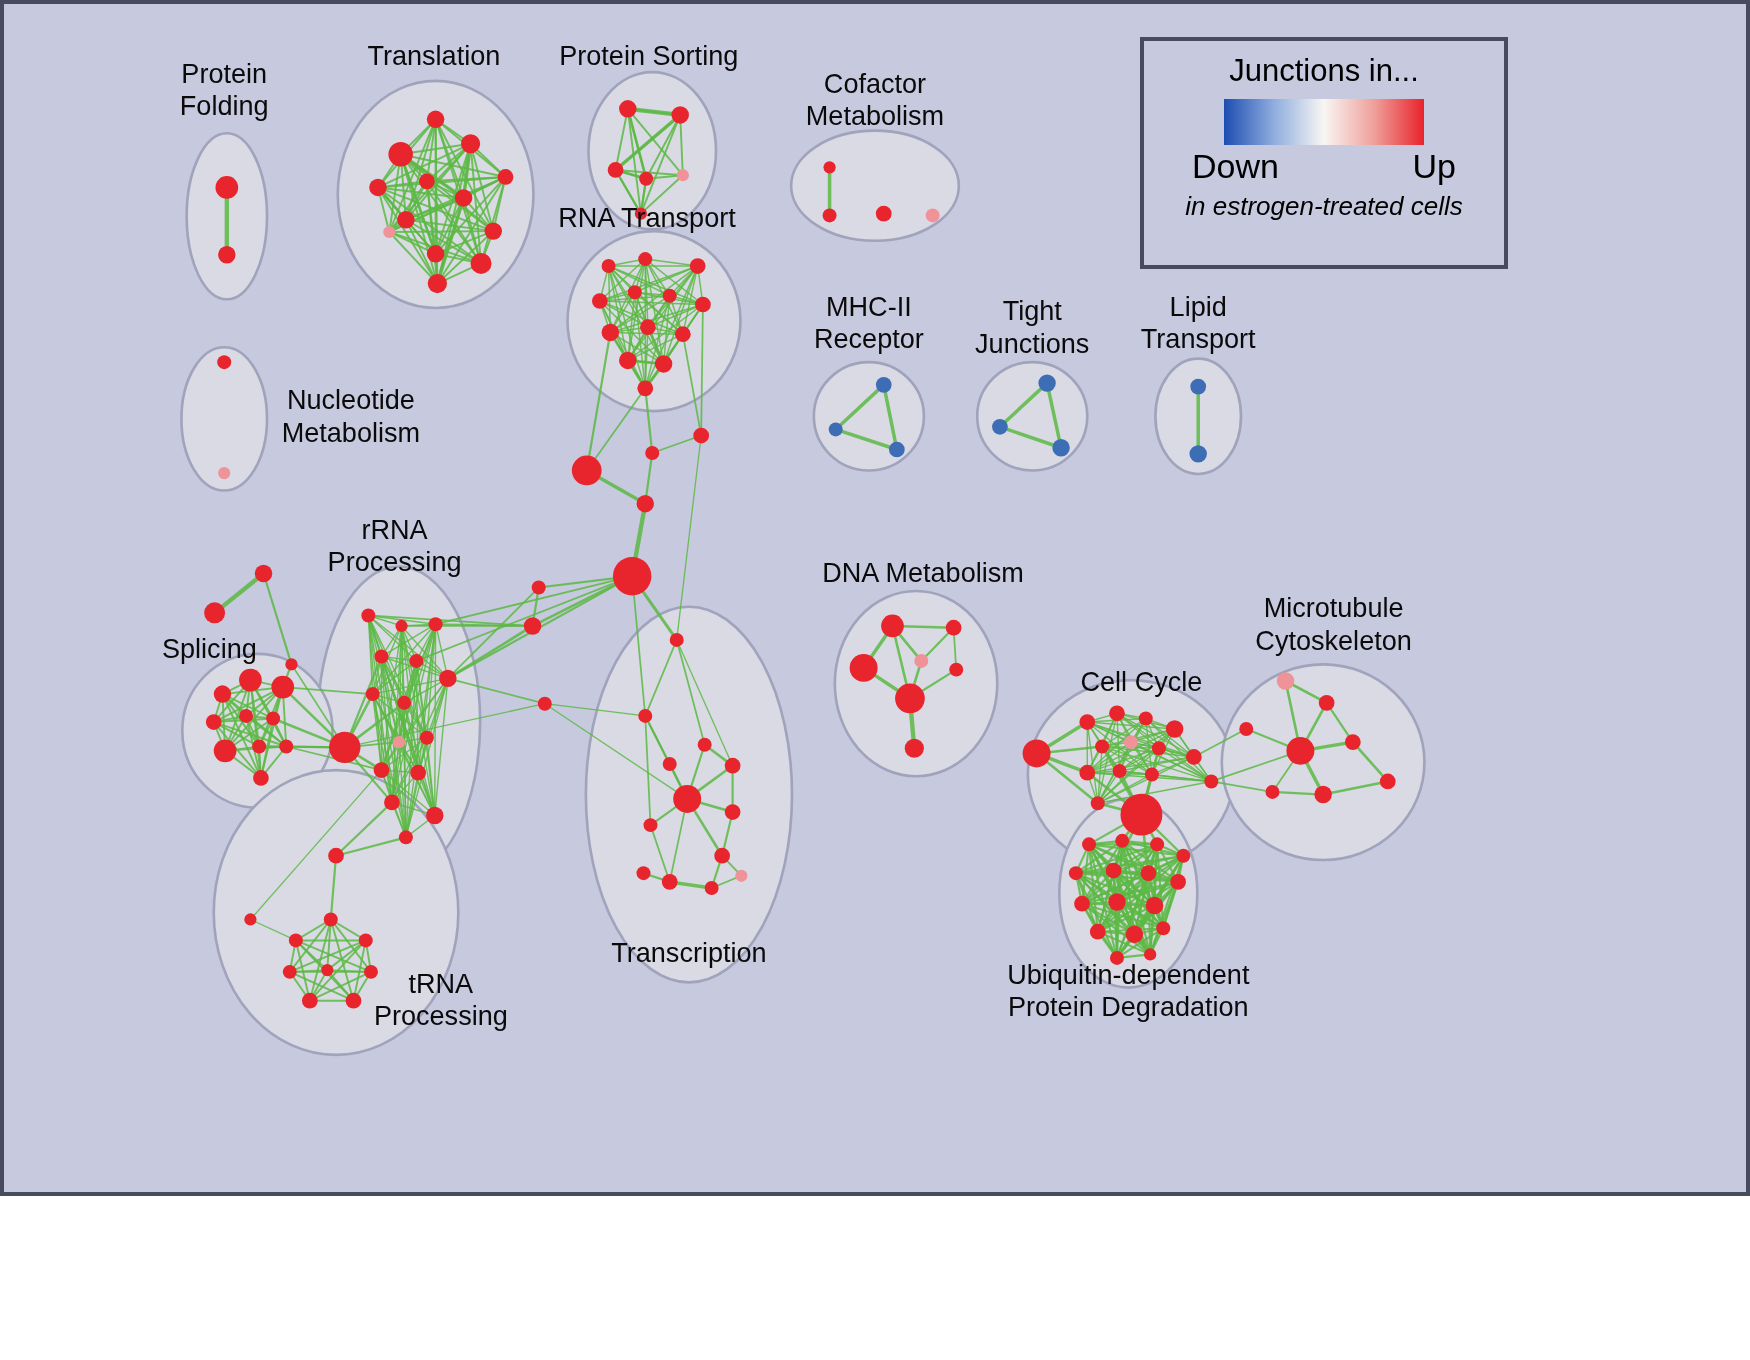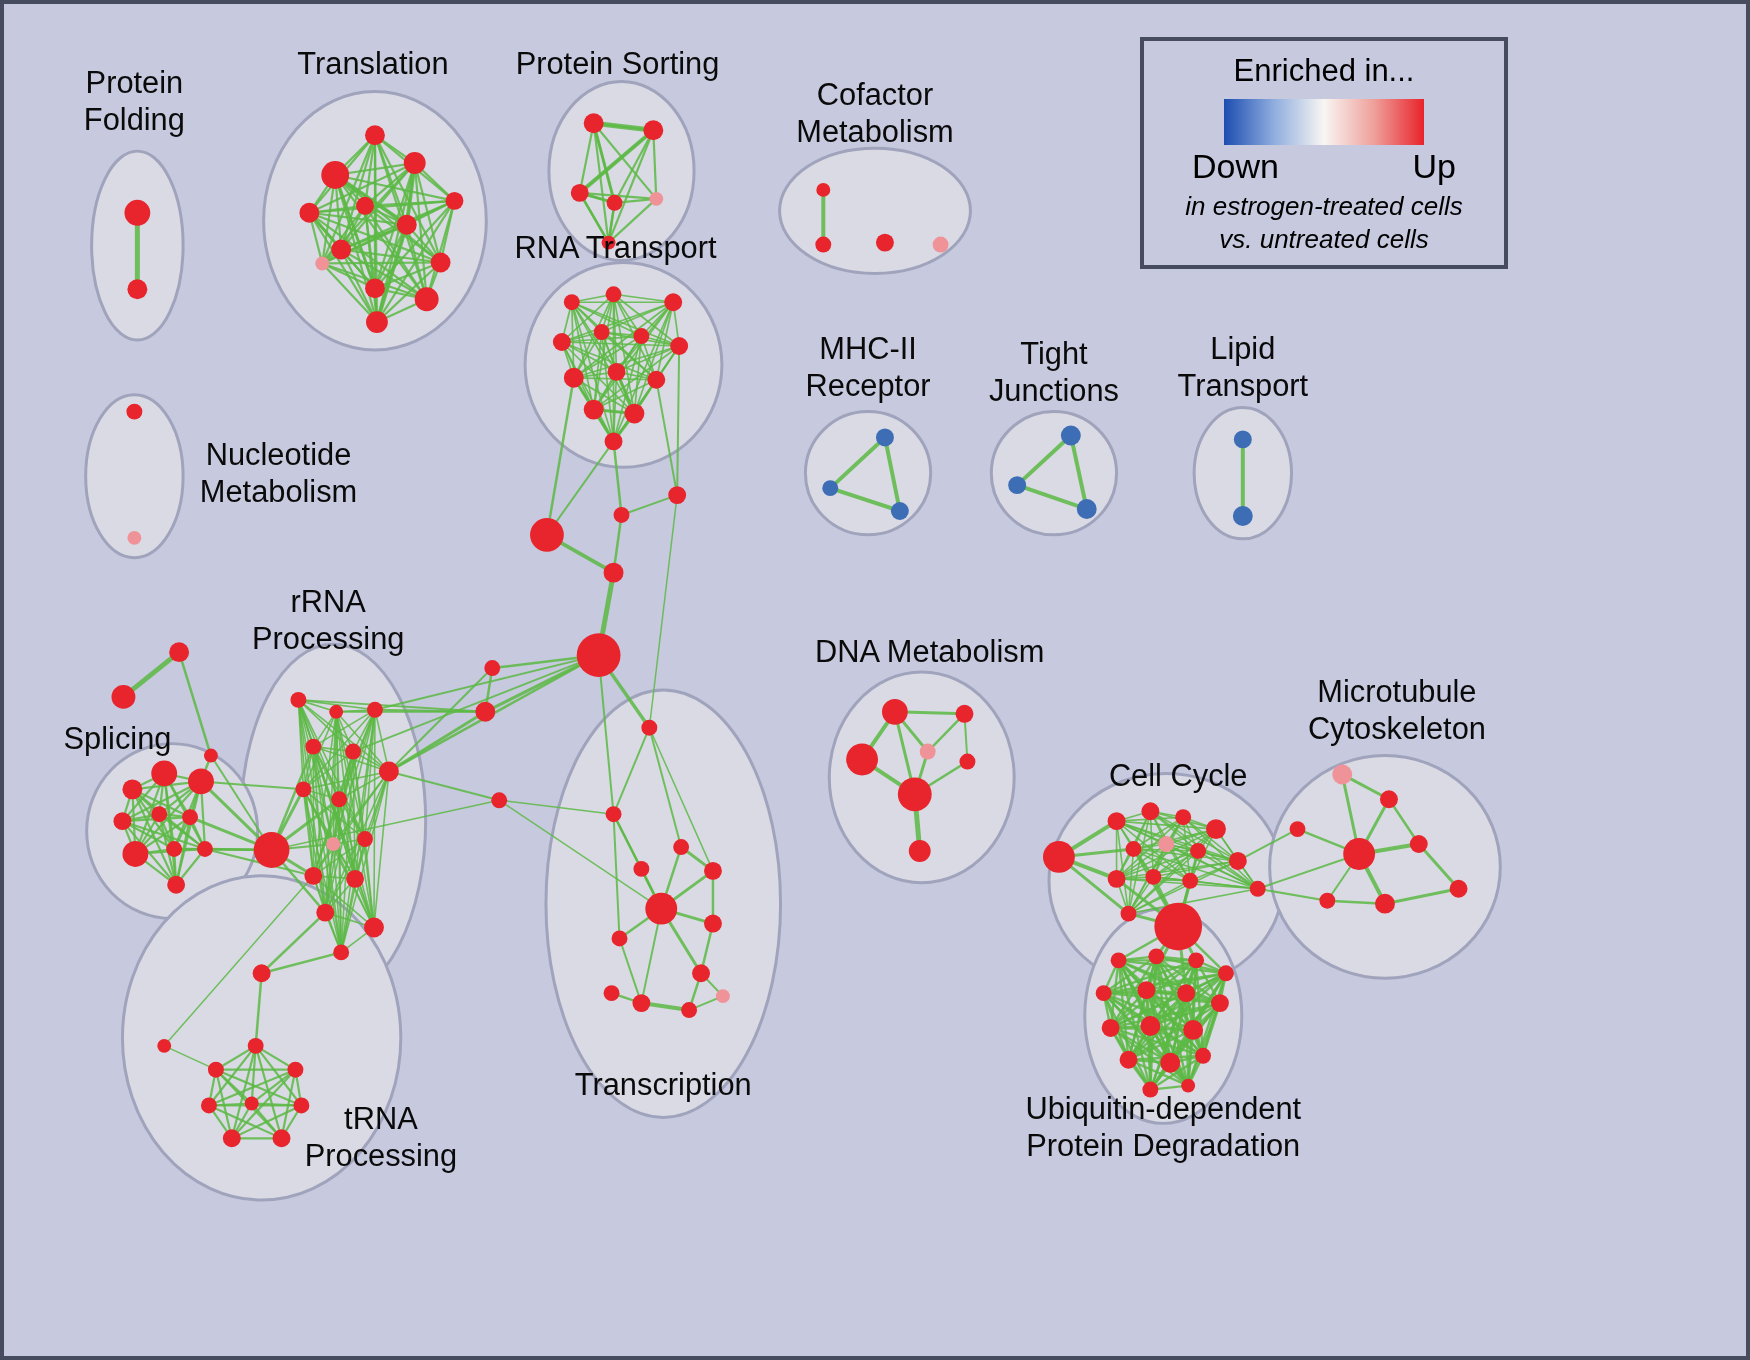--- a/index.html
+++ b/index.html
@@ -1,19 +1,19 @@
 <!DOCTYPE html>
 <html><head>
 <meta charset="utf-8">
 <title>Enrichment Map</title>
 <style>
   html,body{margin:0;padding:0;}
   #figure{
     position:relative;
-    width:1750px;height:1360px;
+    width:1750px;height:1196px;
     box-sizing:border-box;
     border:4px solid #474b5e;
     background:#c7c9de;
     font-family:"Liberation Sans",sans-serif;
     overflow:hidden;
   }
   #network{position:absolute;left:0;top:0;width:100%;height:100%;}
   #network text{
     font-family:"Liberation Sans",sans-serif;
     font-size:31px;
@@ -912,24 +912,23 @@
         <text x="378" y="1132" fill="#0a0a0a"><tspan x="378" y="1132">tRNA</tspan><tspan x="378" y="1169">Processing</tspan></text>
         <text x="662" y="1097" fill="#0a0a0a"><tspan x="662" y="1097">Transcription</tspan></text>
         <text x="930" y="662" fill="#0a0a0a"><tspan x="930" y="662">DNA Metabolism</tspan></text>
         <text x="1180" y="787" fill="#0a0a0a"><tspan x="1180" y="787">Cell Cycle</tspan></text>
         <text x="1400" y="702" fill="#0a0a0a"><tspan x="1400" y="702">Microtubule</tspan><tspan x="1400" y="739">Cytoskeleton</tspan></text>
         <text x="1165" y="1122" fill="#0a0a0a"><tspan x="1165" y="1122">Ubiquitin-dependent</tspan><tspan x="1165" y="1159">Protein Degradation</tspan></text>
       </g>
     </svg>
 
   <div id="legend" style="border-color: rgb(71, 75, 94);">
-    <div class="legend-title">Enriched in...</div>
+    <div class="legend-title">Junctions in...</div>
     <div class="legend-gradient" style="background: linear-gradient(to right, rgb(29, 77, 177), rgb(143, 173, 222), rgb(248, 246, 243), rgb(239, 160, 155), rgb(232, 35, 43));"></div>
     <div class="legend-scale">
       <span>Down</span>
       <span>Up</span>
     </div>
     <div class="legend-caption">
       <div>in estrogen-treated cells</div>
-      <div>vs. untreated cells</div>
     </div>
   </div>
 </div>
 
 </body></html>

